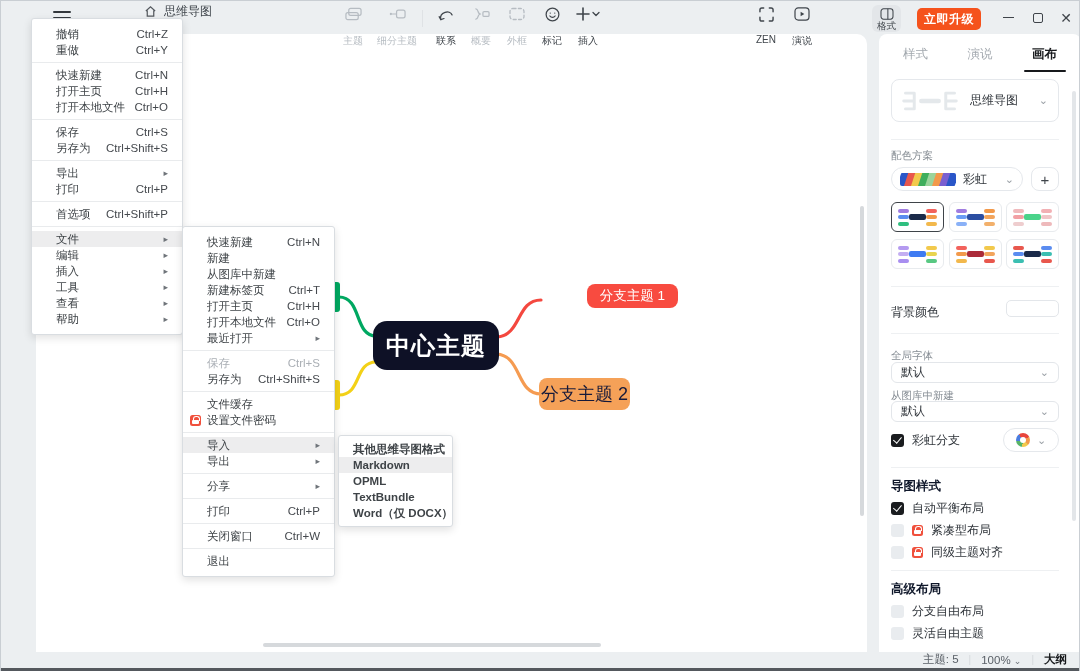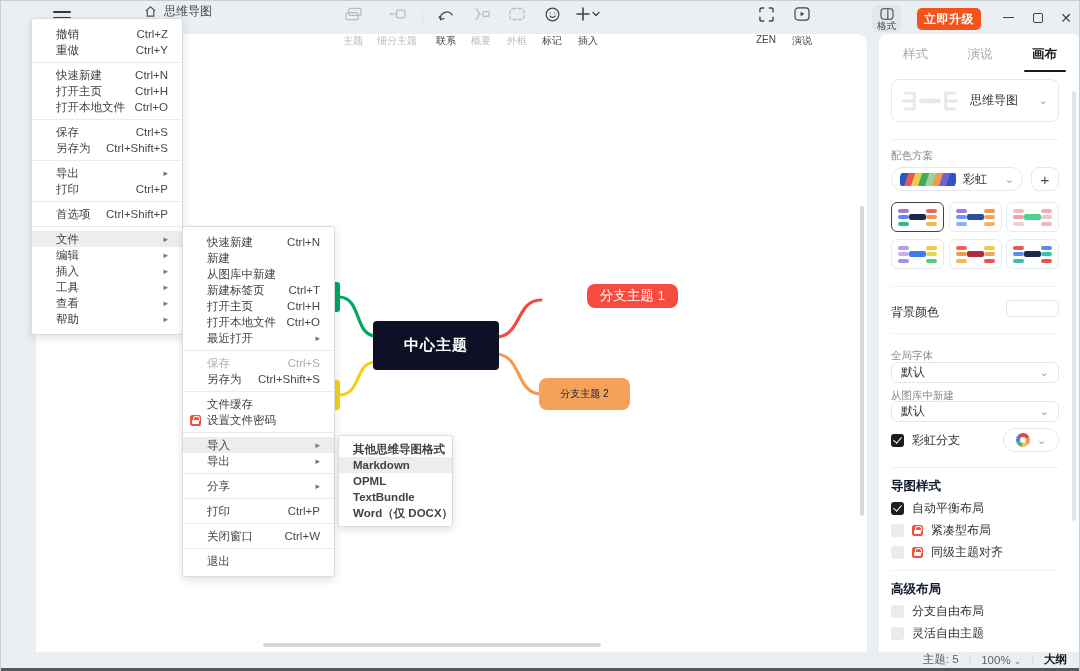--- a/index.html
+++ b/index.html
@@ -33,24 +33,24 @@
 
   .winctl{ position:absolute; top:0; height:33px; display:flex; align-items:center; justify-content:center; width:28px; color:#3f444a; cursor:pointer;}
   .wc-min{ left:993px;} .wc-max{ left:1023px;} .wc-close{ left:1051px; font-size:14px;}
   .wc-min i{ display:block; width:11px; border-top:1.4px solid #3f444a;}
   .wc-max i{ display:block; width:10px; height:10px; border:1.3px solid #3f444a; border-radius:2px;}
 
   
   .canvas{ position:absolute; left:35px; top:33px; width:831px; height:618px; background:#fff; border-radius:10px 10px 0 0; z-index:1;}
   .mm-lines{ position:absolute; left:0; top:0; }
   .topic{ position:absolute; display:flex; align-items:center; justify-content:center; cursor:pointer;}
-  .topic-central{ left:337px; top:287px; width:126px; height:49px; background:#0e1126; border-radius:4px;
-    color:#fff; font-size:15px; font-weight:600; letter-spacing:1px;}
+  .topic-central{ left:337px; top:287px; width:126px; height:49px; background:#0e1126; border-radius:14px;
+    color:#fff; font-size:24px; font-weight:600; letter-spacing:1px;}
   .topic-b1{ left:503px; top:250px; width:91px; height:24px; background:#f84b40; border-radius:8px; color:#fff; font-size:13.5px;margin-left:48px;}
-  .topic-b2{ left:503px; top:344px; width:91px; height:32px; background:#f5a158; border-radius:8px; color:#15193a; font-size:10px;}
+  .topic-b2{ left:503px; top:344px; width:91px; height:32px; background:#f5a158; border-radius:8px; color:#15193a; font-size:18px;}
   .stub{ position:absolute; width:7px; height:30px; border-radius:0 3px 3px 0;}
   .stub-green{ left:297px; top:248px; background:#00a861;}
   .stub-yellow{ left:297px; top:346px; background:#f3d117;}
   .vscroll{ position:absolute; left:824px; top:172px; width:4px; height:310px; background:#d6d9dc; border-radius:2px; cursor:pointer;}
   .hscroll{ position:absolute; left:227px; top:609px; width:338px; height:4px; background:#d6d9dc; border-radius:2px; cursor:pointer;}
 
   
   .menu{ position:absolute; background:#fff; border:1px solid #d9dde1; border-radius:3px;
     box-shadow:0 3px 9px rgba(0,0,0,.12); padding:7px 0; font-size:11.5px;}
   .menu-main{ left:30px; top:17px; width:152px; z-index:40;}

